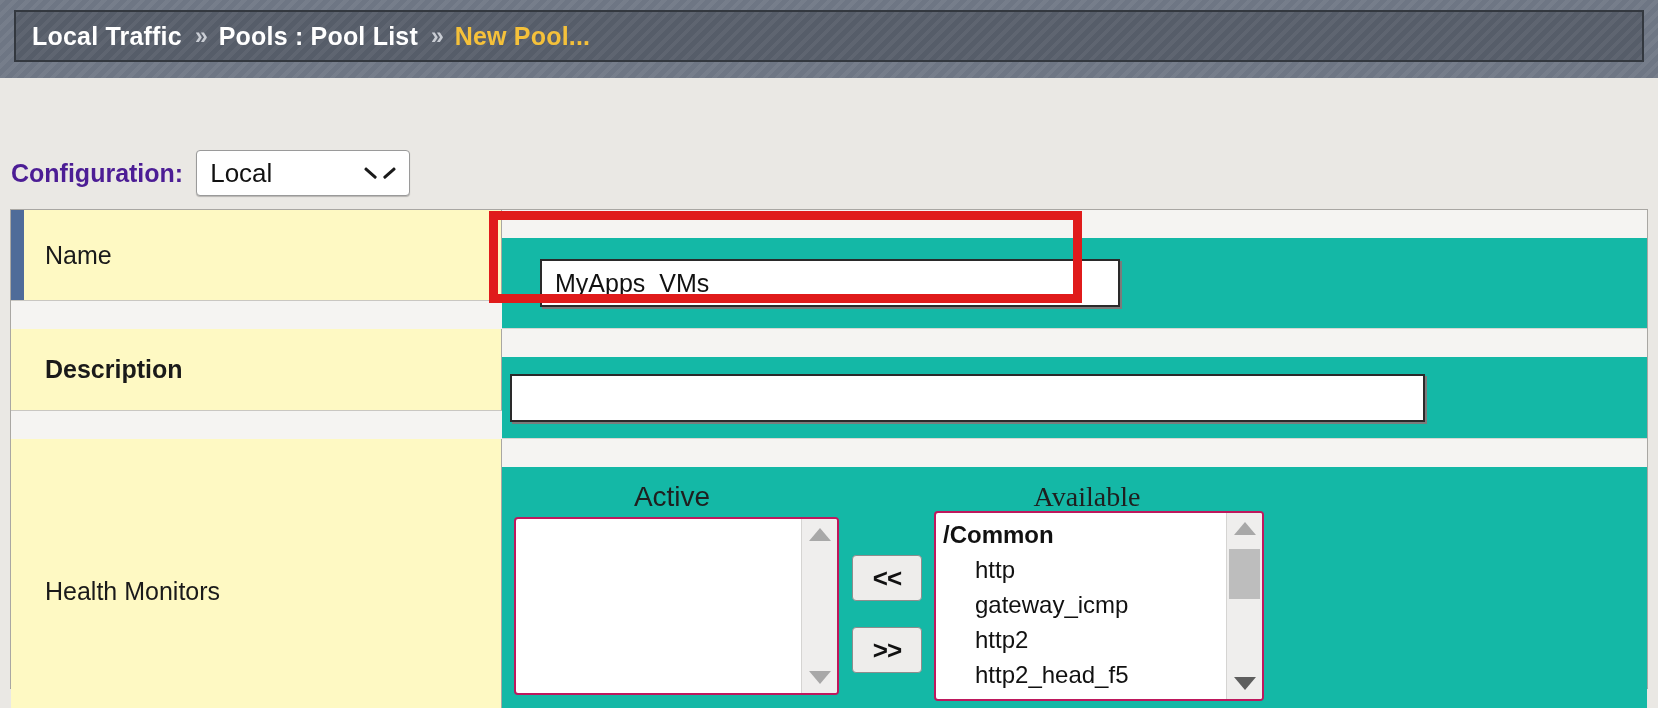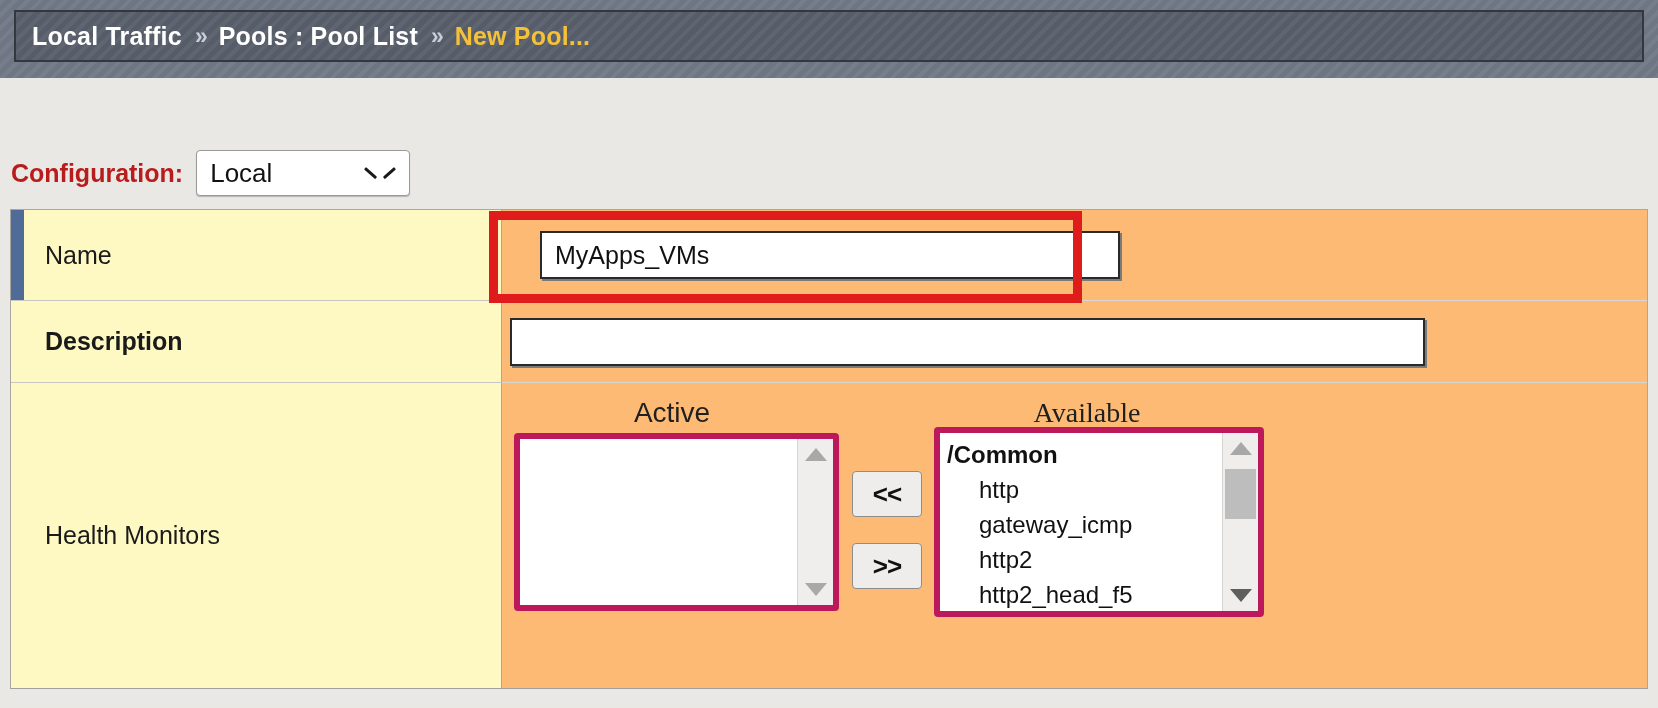--- a/index.html
+++ b/index.html
@@ -61,21 +61,21 @@
   #config-row {
     position: absolute;
     left: 0; top: 142px;
     width: 1658px; height: 62px;
     display: flex;
     align-items: center;
   }
   #config-label {
     font-size: 25px;
     font-weight: bold;
-    color: #b91c1c;
+    color: #4c1d95;
     margin-left: 11px;
   }
   #config-select {
     margin-left: 13px;
     width: 214px; height: 46px;
     background: #ffffff;
     border: 1px solid #9a9a9a;
     border-radius: 4px;
     box-shadow: 0 1px 1px rgba(0,0,0,0.22);
     display: flex;
@@ -130,25 +130,26 @@
     width: 13px;
     background: #4f6c99;
   }
   .row-label-text {
     font-size: 25px;
     color: #1a1a1a;
     padding-left: 34px;
   }
   .row-field-cell {
     flex: 1 1 auto;
-    background: #fdba74;
+    background: #14b8a6;
     border-bottom: 1px solid #d8d6d2;
     display: flex;
     align-items: center;
     position: relative;
+    margin-top: 28px;
   }
 
   #row-name .row-label-cell,
   #row-name .row-field-cell { height: 91px; }
   #row-desc .row-label-cell,
   #row-desc .row-field-cell { height: 82px; font-weight: bold; }
   #row-monitors .row-label-cell,
   #row-monitors .row-field-cell { height: 305px; border-bottom: none; }
   #row-monitors .row-field-cell { align-items: flex-start; }
 
@@ -187,21 +188,21 @@
     font-size: 28px;
     color: #1f1f1f;
     text-align: center;
   }
   #active-heading    { left: 5px;   top: 14px;  width: 330px; }
   #available-heading { left: 415px; top: 14px;  width: 340px; font-family: Liberation Serif, serif; }
 
   .listbox {
     position: absolute;
     background: #ffffff;
-    border: 6px solid #be185d;
+    border: 2px solid #be185d;
     border-radius: 4px;
     display: flex;
     overflow: hidden;
   }
   #active-listbox    { left: 12px;  top: 50px; width: 325px; height: 178px; }
   #available-listbox { left: 432px; top: 44px; width: 330px; height: 190px; }
 
   .list-items {
     flex: 1 1 auto;
     padding: 4px 0 0 4px;

